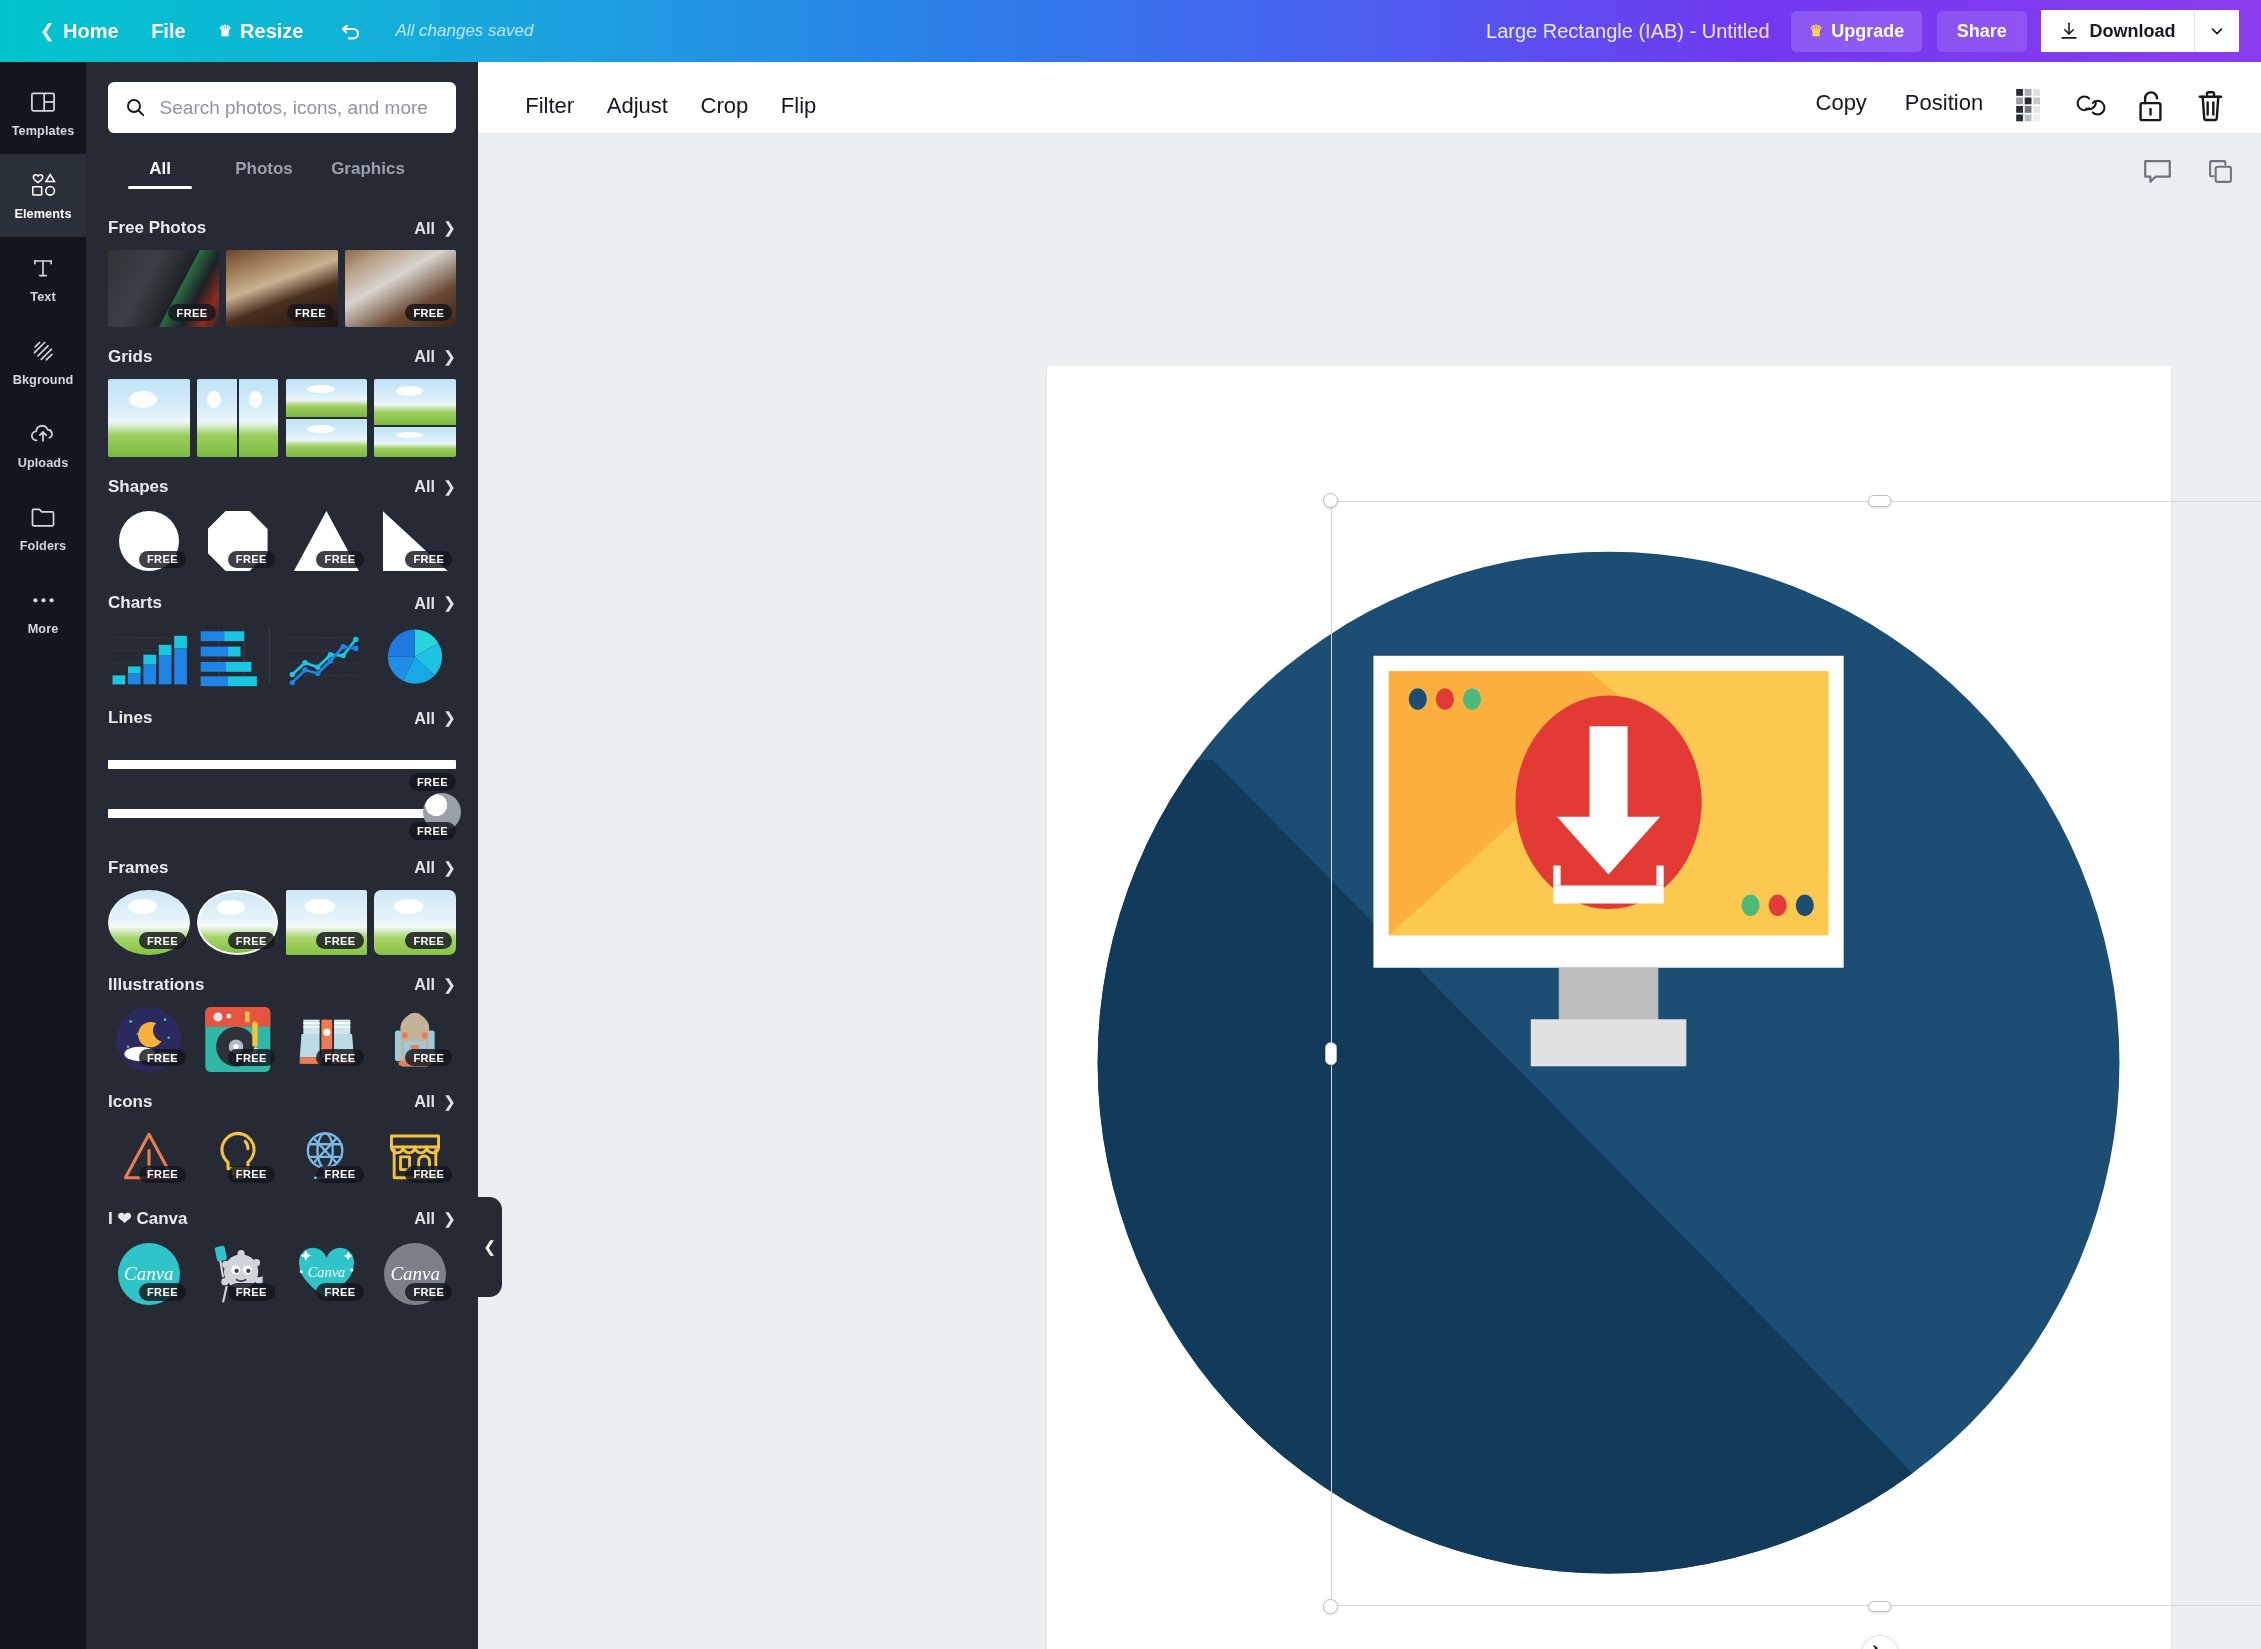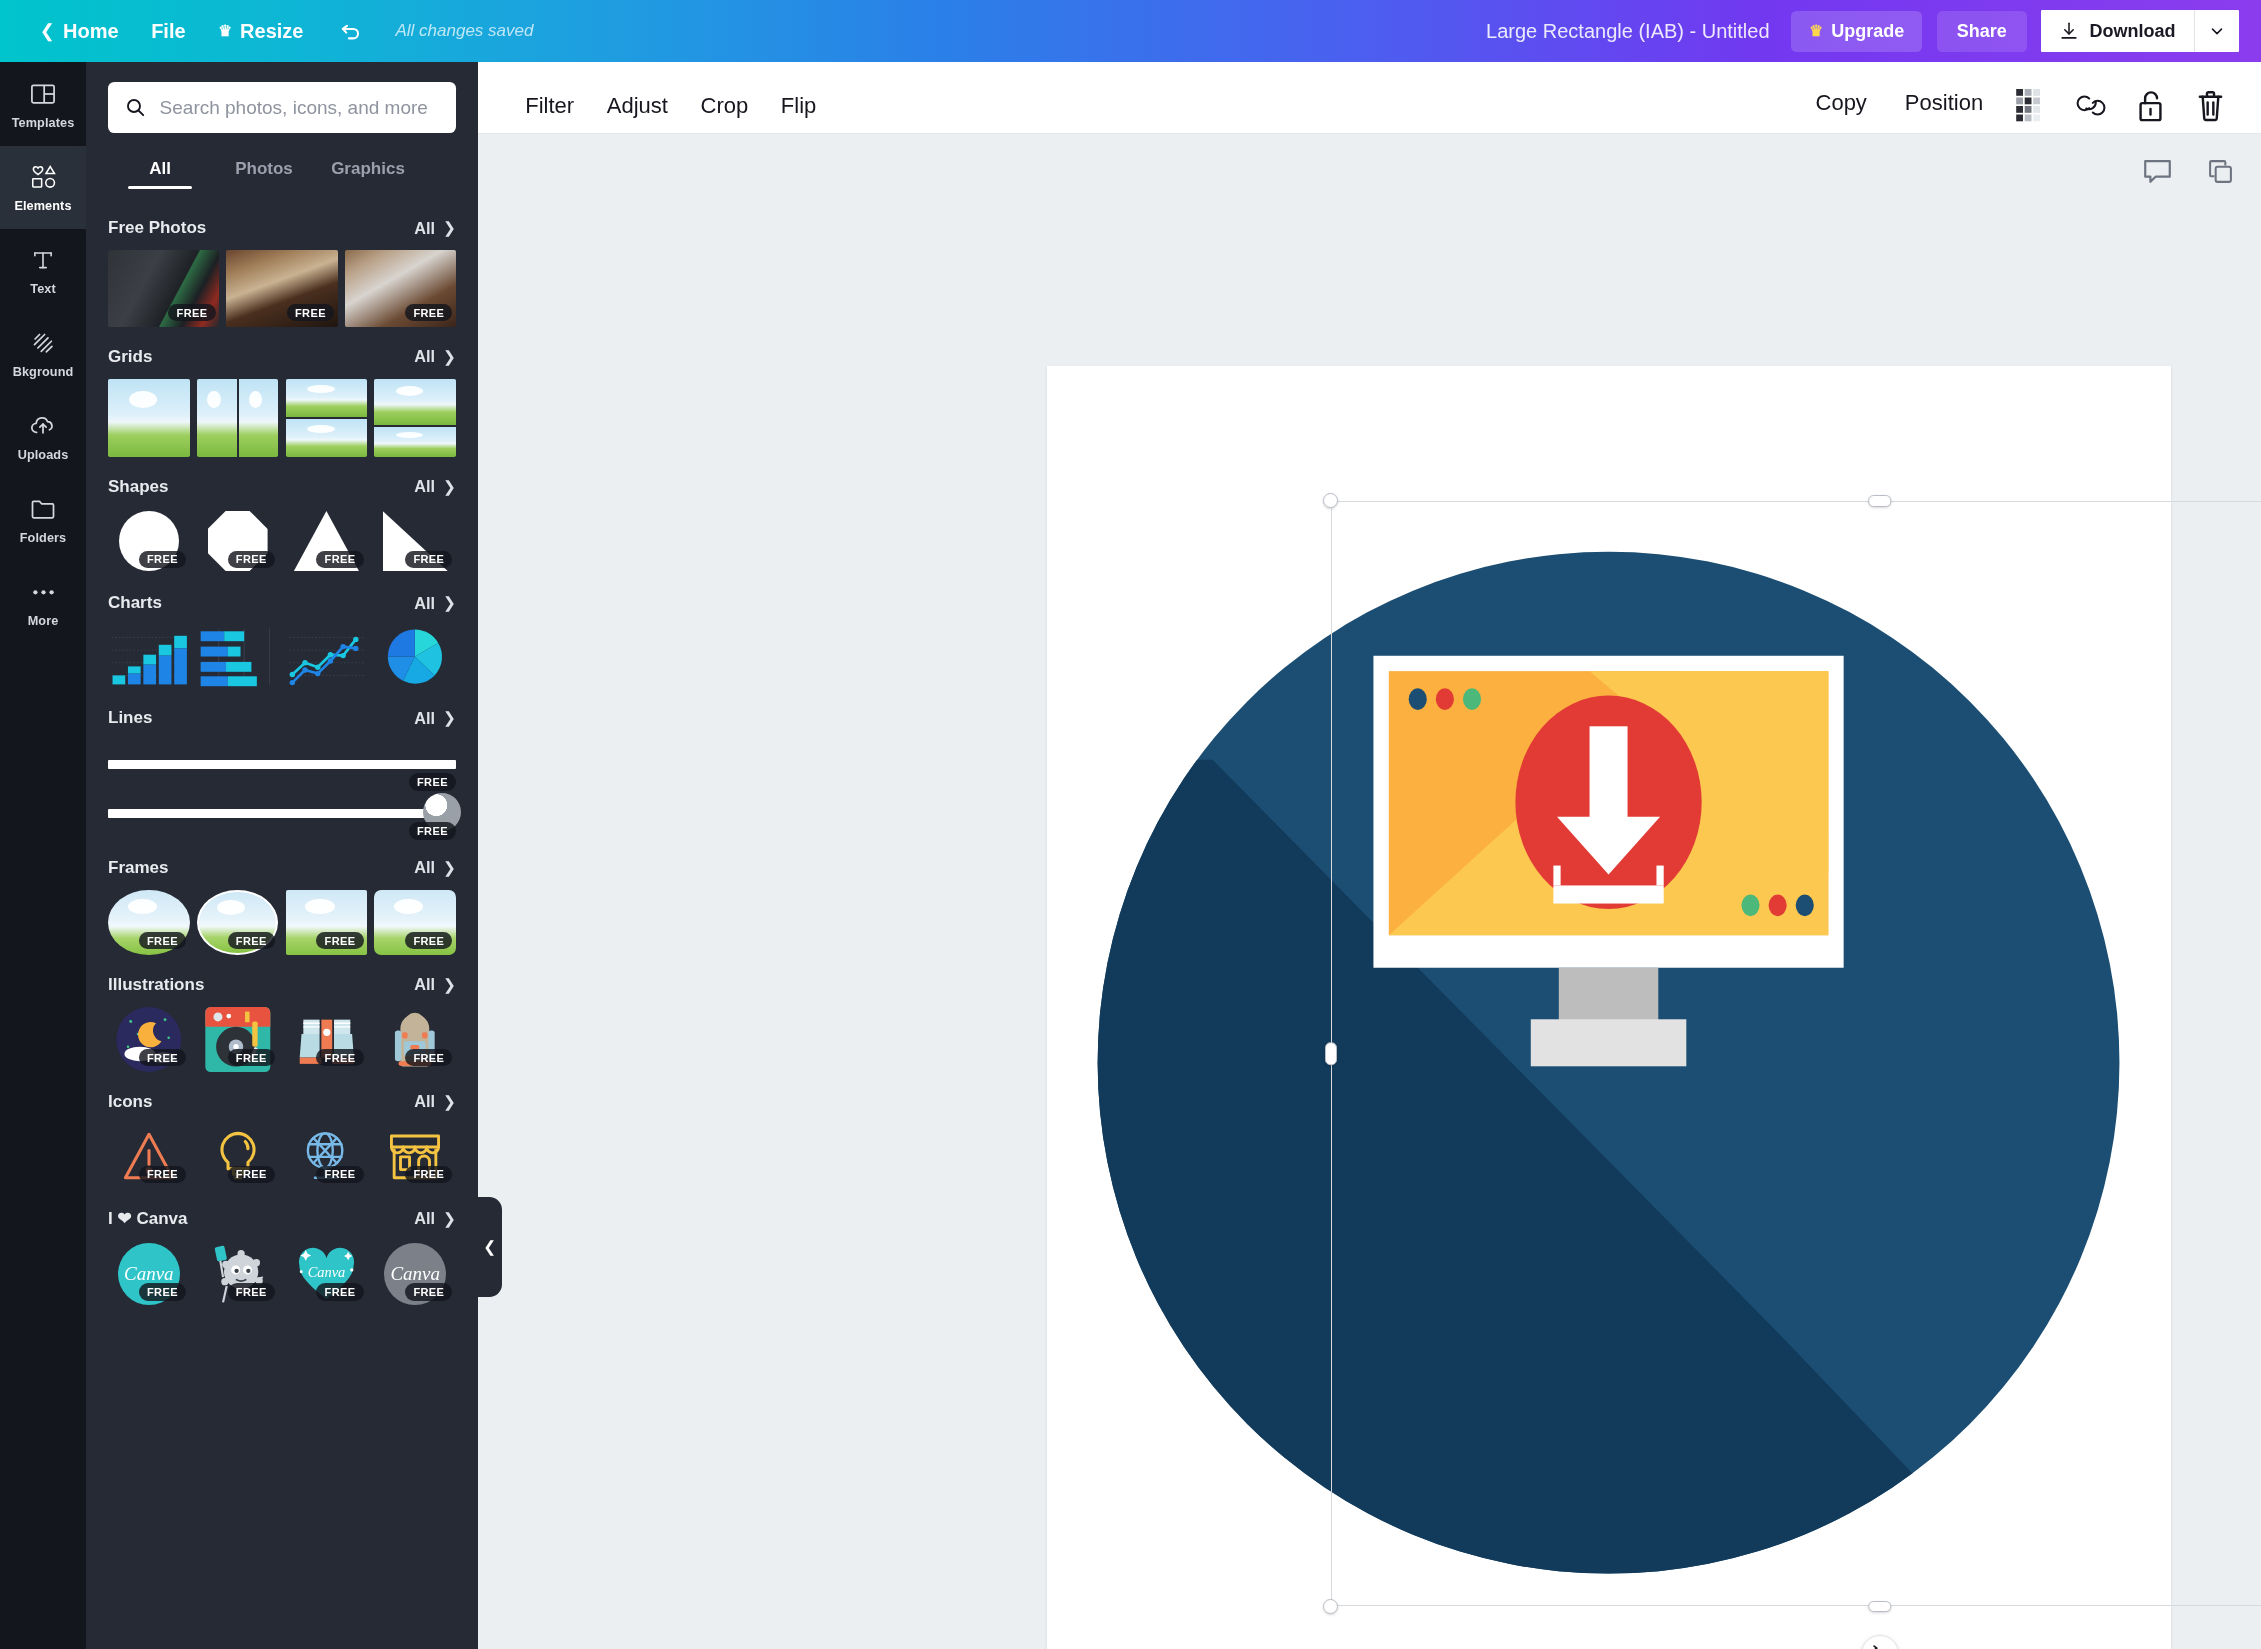--- a/index.html
+++ b/index.html
@@ -43,21 +43,21 @@
   }
   .dl-caret {
     width: 45px; border-left: 0.9px solid #e2e2e8; display: flex; align-items: center; justify-content: center;
     cursor: pointer; color: #1a1a24; font-size: 13.6px;
   }
 
   
   .body { flex: 1; display: flex; min-height: 0; position: relative; }
 
   
-  .rail { width: 86px; flex: 0 0 86px; background: #14161d; display: flex; flex-direction: column; padding-top: 1px; }
+  .rail { width: 86px; flex: 0 0 86px; background: #14161d; display: flex; flex-direction: column; padding-top: 9px; }
   .rail-item {
     height: 83px; display: flex; flex-direction: column; align-items: center; justify-content: center;
     gap: 6.3px; cursor: pointer; color: #d4d7de; position: relative;
   }
   .rail-item.active { background: #2a3039; color: #fff; }
   .rail-item.active::before,
   .rail-item.active::after { content: ""; position: absolute; right: 0; width: 12.7px; height: 12.7px; background: #14161d; }
   .rail-item.active::before { top: -12.7px; border-bottom-right-radius: 12.7px; }
   .rail-item.active::after { bottom: -12.7px; border-top-right-radius: 12.7px; }
   .rail-label { font-size: 12.7px; font-weight: 700; letter-spacing: 0.1px; }

